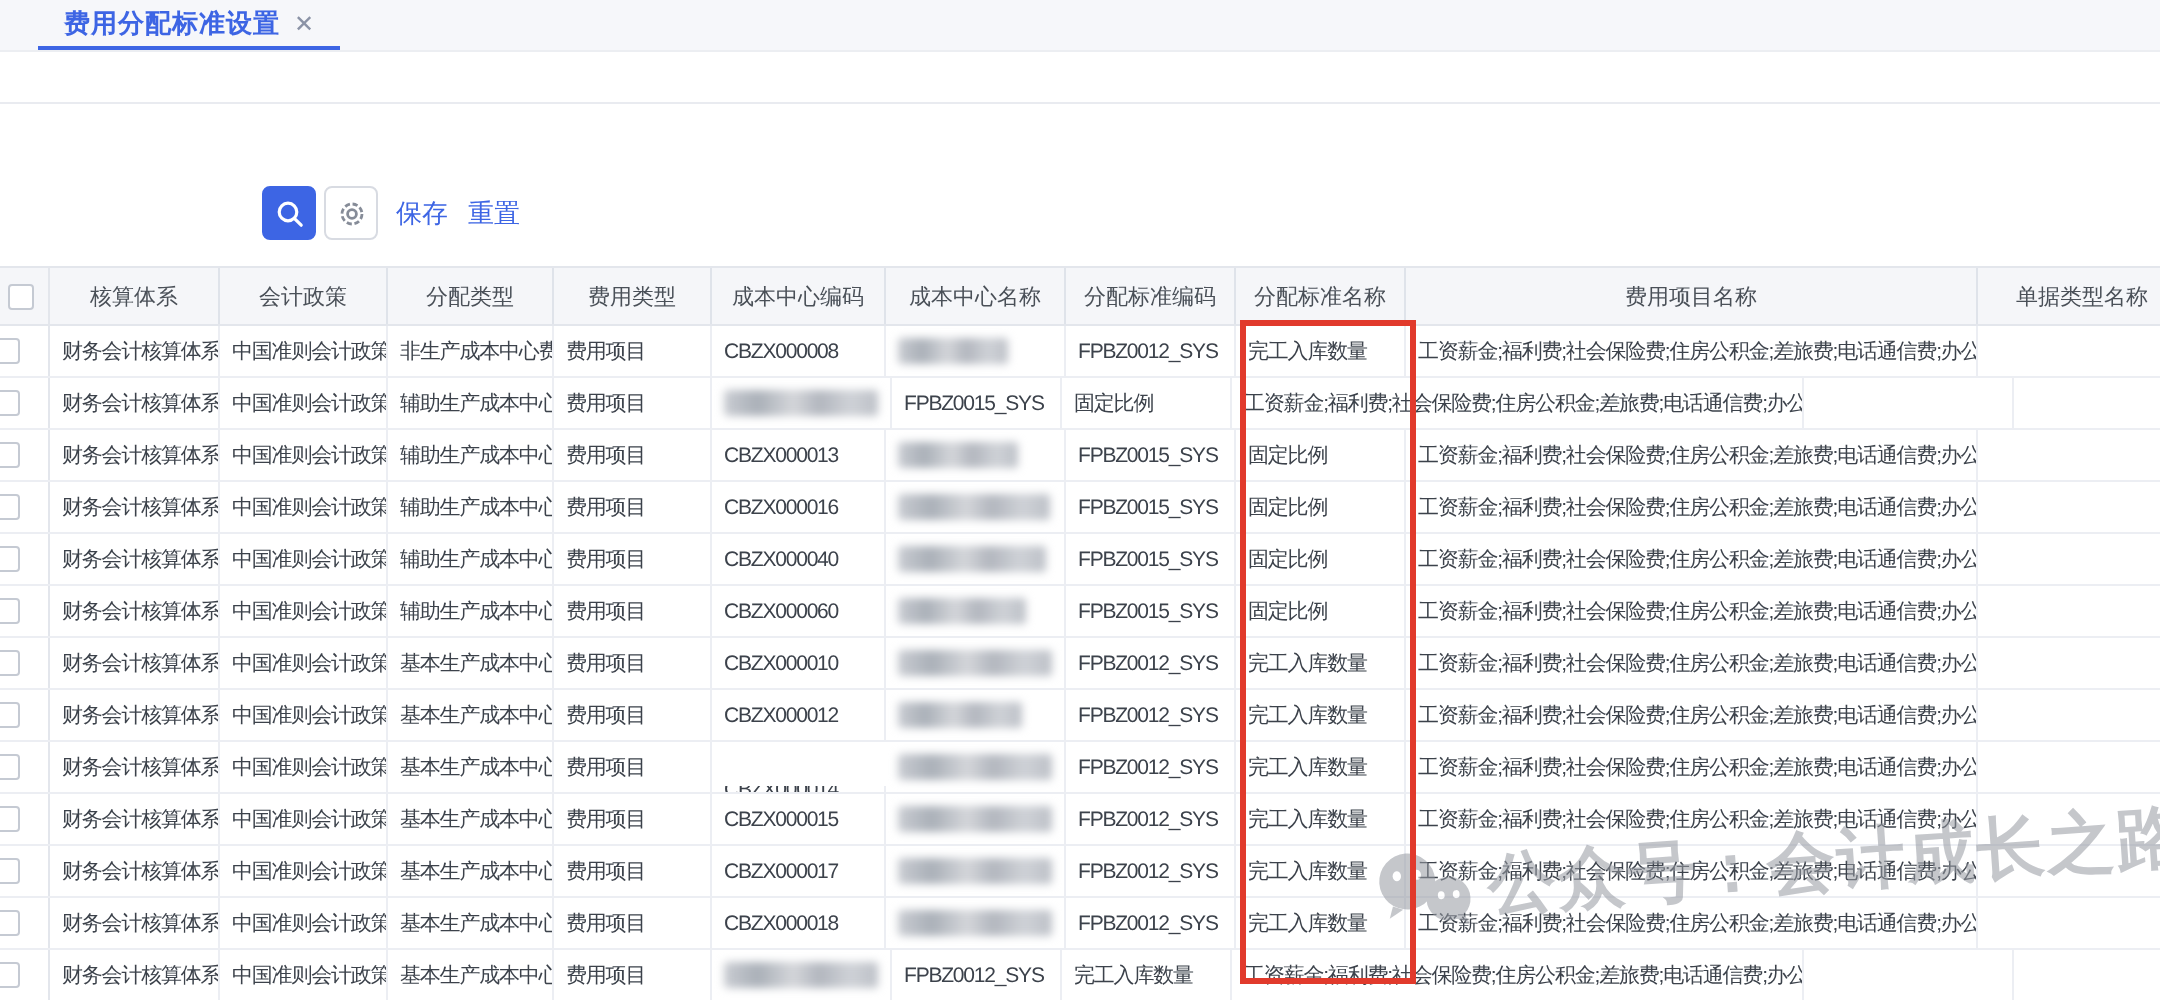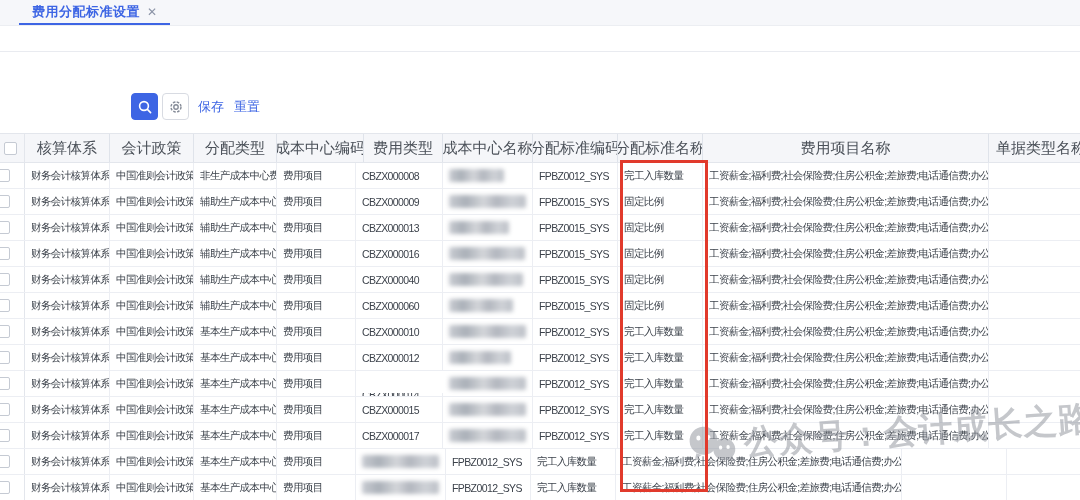--- a/index.html
+++ b/index.html
@@ -27,21 +27,21 @@
     cursor:pointer;border:1px solid transparent;}
   .tbtn.primary{background:var(--accent);border-color:var(--accent);}
   .tbtn.plain{background:#fff;border-color:#d8dbe2;margin-left:4px;}
   .tlink{color:var(--accent);font-size:13px;margin-left:10px;cursor:pointer;text-decoration:none;white-space:nowrap;}
   .tlink:first-of-type{margin-left:9px;}
 
   
   .table{position:absolute;top:133px;left:0;width:1114px;}
   .thead{display:flex;height:30px;background:var(--header-bg);
     border-top:1px solid var(--border);border-bottom:1px solid var(--border);}
-  .th{display:flex;align-items:center;justify-content:center;font-size:15px;color:var(--head-text);
+  .th{display:flex;align-items:center;justify-content:center;font-size:11px;color:var(--head-text);
     border-right:1px solid #dfe3ea;white-space:nowrap;overflow:hidden;flex:none;padding:0 2px;}
   .tr{display:flex;height:26px;border-bottom:1px solid var(--cell-border);background:#fff;}
   .td{display:flex;align-items:center;font-size:10.5px;letter-spacing:-0.6px;color:var(--text);
     border-right:1px solid var(--cell-border);white-space:nowrap;overflow:hidden;flex:none;padding:0 6px;}
   .td.c-select,.th.c-select{padding:0;border-right:1px solid var(--border);}
   .cb{width:13px;height:13px;border:1px solid #c5cad3;border-radius:2px;background:#fff;
     display:inline-block;margin-left:-3px;flex:none;}
   .redact{display:inline-block;height:13px;border-radius:2px;filter:blur(2px);
     background:linear-gradient(90deg,#c9ccd2,#aab0b8 22%,#d4d6da 45%,#b2b6be 62%,#cfd2d7 82%,#bcc0c7);}
 
@@ -91,22 +91,22 @@
   </div>
 
   <div class="table">
     <div class="thead" id="thead">
         <div class="th c-select" style="width: 25px;">
           <span class="cb"></span>
         </div>
         <div class="th c-accounting_system" style="width: 85px;">核算体系</div>
         <div class="th c-accounting_policy" style="width: 84px;">会计政策</div>
         <div class="th c-allocation_type" style="width: 83px;">分配类型</div>
+        <div class="th c-expense_type" style="width: 79px;">费用类型</div>
         <div class="th c-cost_center_code" style="width: 87px;">成本中心编码</div>
-        <div class="th c-expense_type" style="width: 79px;">费用类型</div>
         <div class="th c-cost_center_name" style="width: 90px;">成本中心名称</div>
         <div class="th c-standard_code" style="width: 85px; text-align: center;">分配标准编码</div>
         <div class="th c-standard_name" style="width: 85px;">分配标准名称</div>
         <div class="th c-expense_items" style="width: 286px;">费用项目名称</div>
         <div class="th c-doc_type_name" style="width: 105px;">单据类型名称</div>
       </div>
     <div class="tbody" id="tbody">
         <div class="tr">
           <div class="td c-select" style="width: 25px;">
             <span class="cb"></span>
@@ -125,21 +125,20 @@
           <div class="td c-doc_type_name" style="width: 105px;"></div>
         </div>
         <div class="tr">
           <div class="td c-select" style="width: 25px;">
             <span class="cb"></span>
           </div>
           <div class="td c-accounting_system" style="width: 85px;">财务会计核算体系</div>
           <div class="td c-accounting_policy" style="width: 84px;">中国准则会计政策</div>
           <div class="td c-allocation_type" style="width: 83px;">辅助生产成本中心</div>
           <div class="td c-expense_type" style="width: 79px;">费用项目</div>
-          <div class="td c-cost_center_code" style="width: 87px;">CBZX000009</div>
           <div class="td c-cost_center_name" style="width: 90px;">
             <span class="redact" style="width: 95px;"></span>
           </div>
           <div class="td c-standard_code" style="width: 85px;">FPBZ0015_SYS</div>
           <div class="td c-standard_name" style="width: 85px;">固定比例</div>
           <div class="td c-expense_items" style="width: 286px;">工资薪金;福利费;社会保险费;住房公积金;差旅费;电话通信费;办公费;培训费</div>
           <div class="td c-doc_type_name" style="width: 105px;"></div>
         </div>
         <div class="tr">
           <div class="td c-select" style="width: 25px;">
@@ -295,20 +294,21 @@
           <div class="td c-doc_type_name" style="width: 105px;"></div>
         </div>
         <div class="tr">
           <div class="td c-select" style="width: 25px;">
             <span class="cb"></span>
           </div>
           <div class="td c-accounting_system" style="width: 85px;">财务会计核算体系</div>
           <div class="td c-accounting_policy" style="width: 84px;">中国准则会计政策</div>
           <div class="td c-allocation_type" style="width: 83px;">基本生产成本中心</div>
           <div class="td c-expense_type" style="width: 79px;">费用项目</div>
+          <div class="td c-cost_center_code" style="width: 87px;">CBZX000018</div>
           <div class="td c-cost_center_name" style="width: 90px;">
             <span class="redact" style="width: 108px;"></span>
           </div>
           <div class="td c-standard_code" style="width: 85px;">FPBZ0012_SYS</div>
           <div class="td c-standard_name" style="width: 85px;">完工入库数量</div>
           <div class="td c-expense_items" style="width: 286px;">工资薪金;福利费;社会保险费;住房公积金;差旅费;电话通信费;办公费;培训费</div>
           <div class="td c-doc_type_name" style="width: 105px;"></div>
         </div>
         <div class="tr">
           <div class="td c-select" style="width: 25px;">

